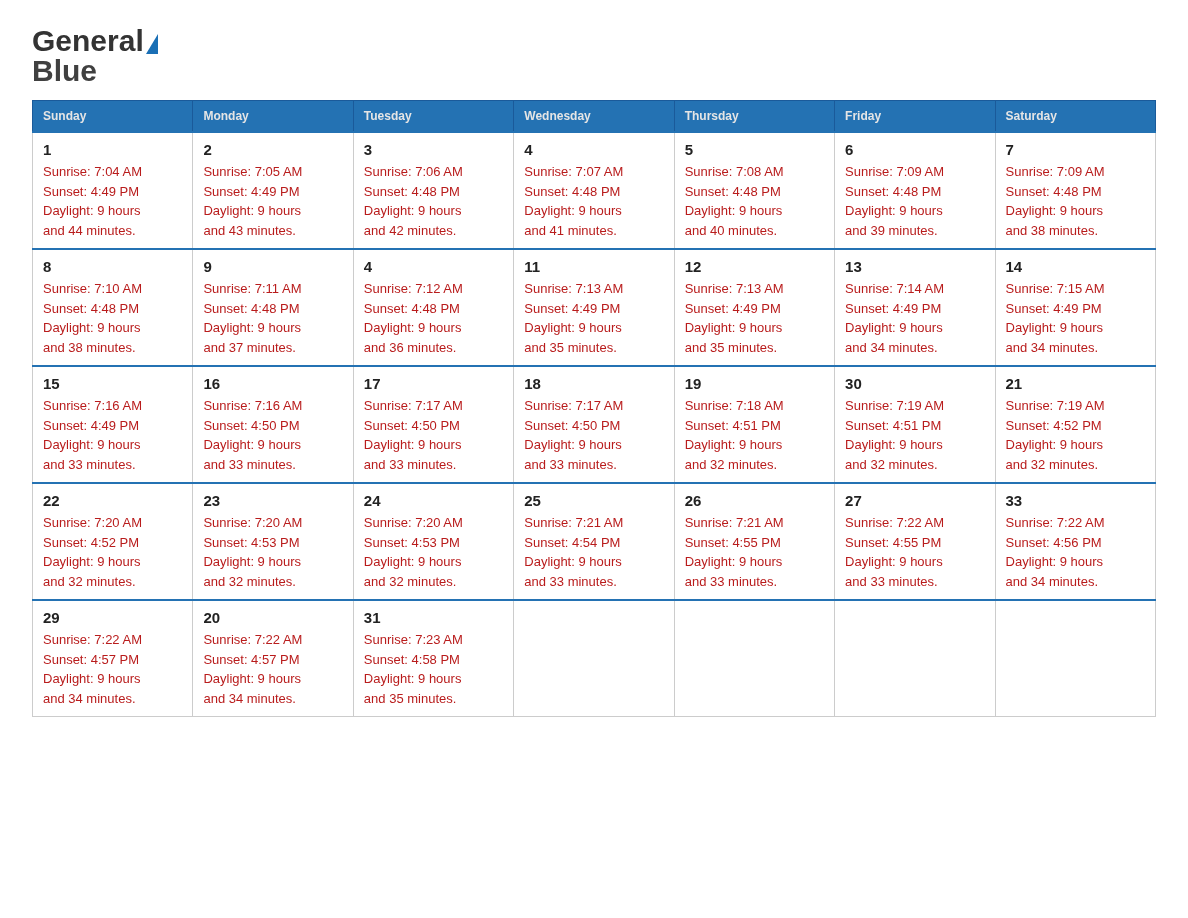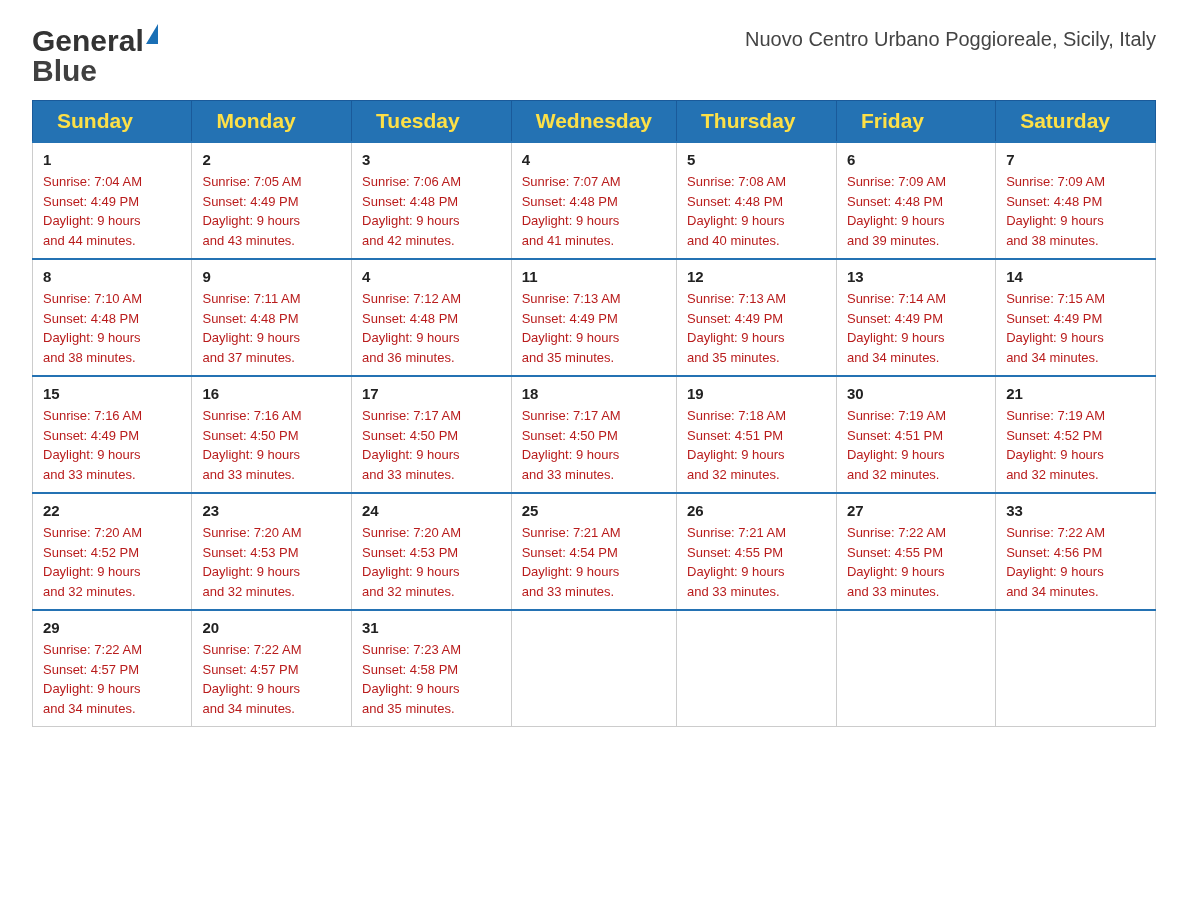--- a/index.html
+++ b/index.html
@@ -36,24 +36,24 @@
       color: #444;
       margin-top: 4px;
     }
     .calendar {
       width: 100%;
       border-collapse: collapse;
       margin-top: 12px;
     }
     .calendar thead th {
       background-color: #2472b3;
-      color: #fde047;
-      font-size: 21px;
+      color: #e5e5e5;
+      font-size: 12px;
       font-weight: bold;
-      padding: 8px 24px;
+      padding: 8px 10px;
       text-align: left;
       border: 1px solid #1a5a9a;
     }
     .calendar tbody td {
       vertical-align: top;
       padding: 8px 10px;
       font-size: 13px;
       color: #222;
       border: 1px solid #ccc;
       width: 14.28%;
@@ -76,28 +76,27 @@
     }
     .empty-cell {
       background: #fff;
     }
   </style>
 </head>
 <body>
 
 <div class="header-row">
   <div class="logo">
-    <div style="display:flex; align-items:flex-start;">
+    <div style="display:flex; align-items:flex-end;">
       <span class="logo-general" style="font-size:30px; font-weight:bold; color:#333;">General</span>
       <span style="display:inline-block; width:0; height:0; border-left:12px solid transparent; border-bottom:20px solid #1a6fb5; margin-left:2px; margin-bottom:4px;"></span>
     </div>
     <span style="font-size:30px; font-weight:bold; color:#404040; margin-top:-4px;">Blue</span>
   </div>
   <div class="title-section">
-    <div class="location-title">Nuovo Centro Urbano Poggioreale, Sicily, Italy</div>
   </div>
 </div>
 
 <table class="calendar">
   <thead>
     <tr>
       <th>Sunday</th>
       <th>Monday</th>
       <th>Tuesday</th>
       <th>Wednesday</th>

